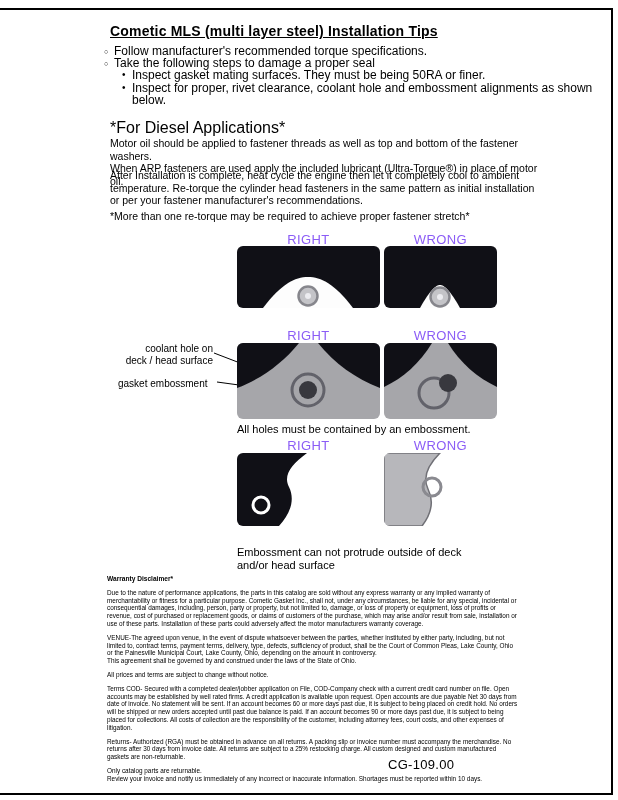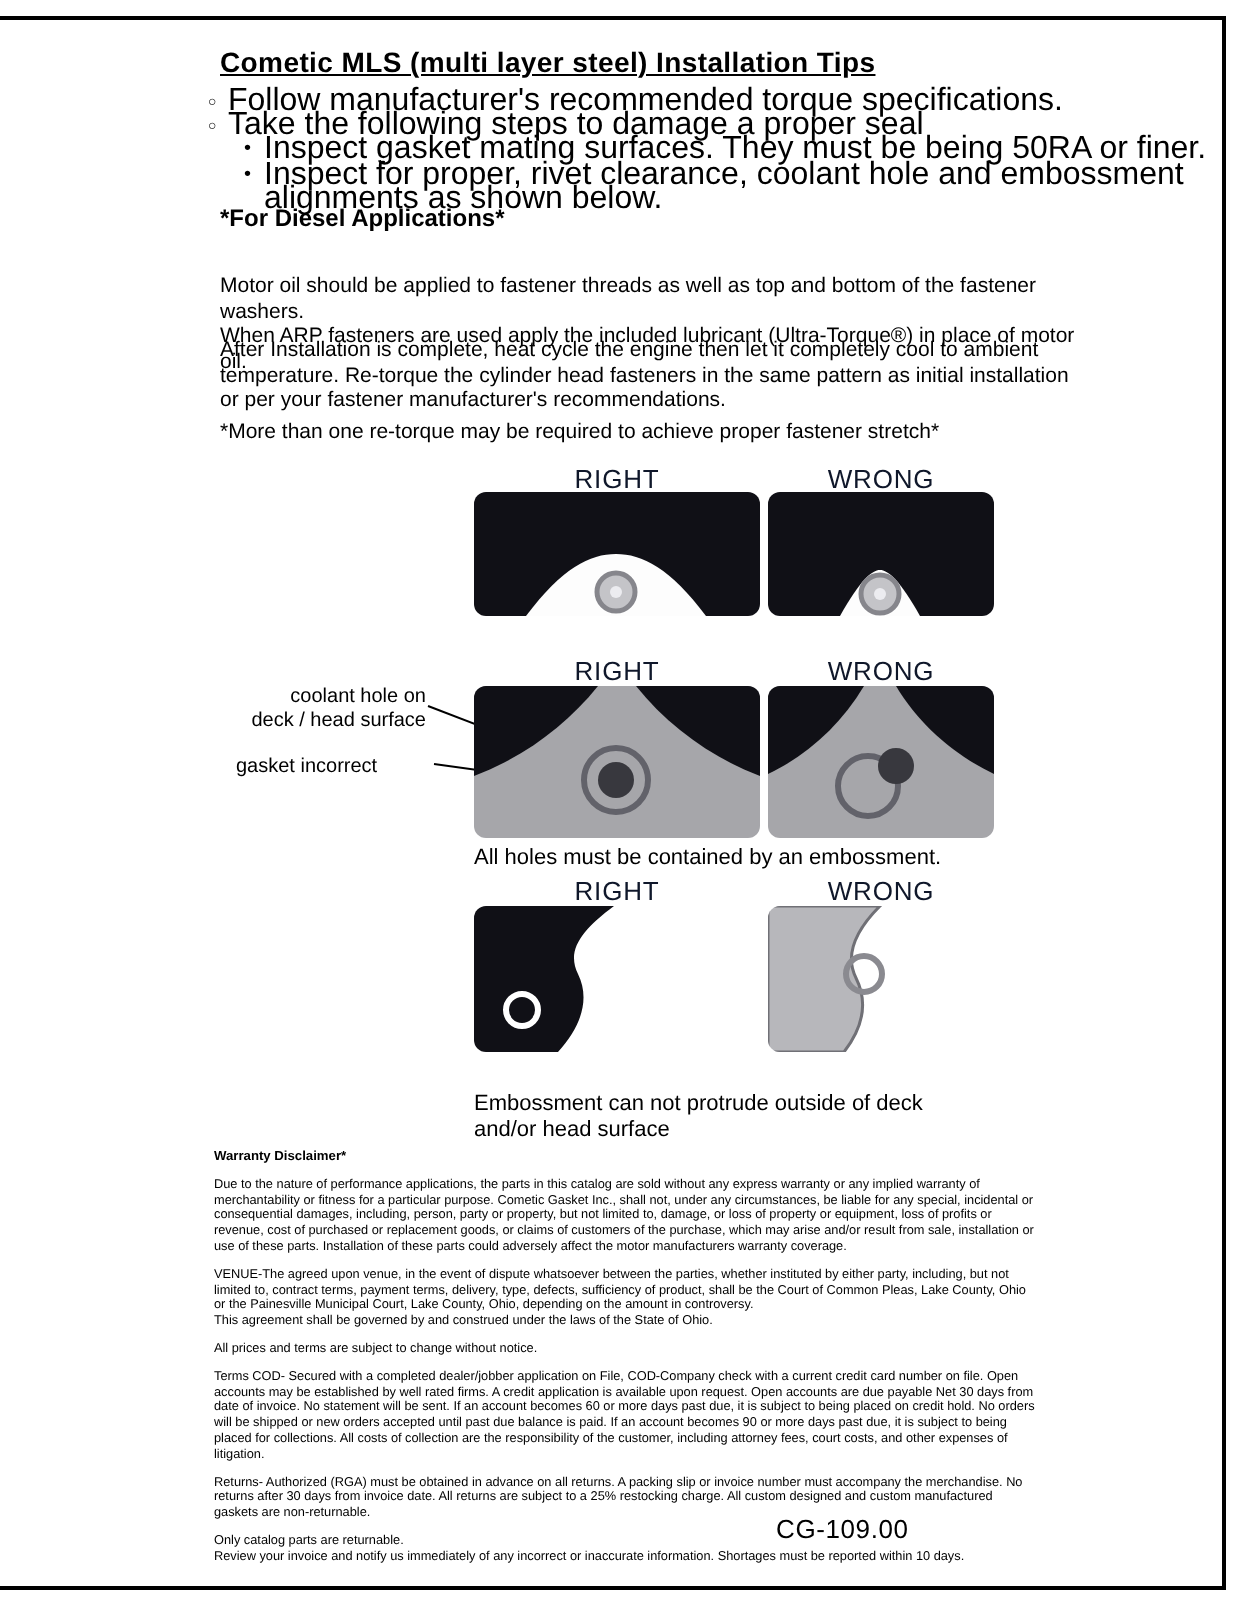--- a/index.html
+++ b/index.html
@@ -10,37 +10,37 @@
   }
   .frame {
     position:absolute; top:8px; left:-2px; right:5px; bottom:5px;
     border:2px solid #000; pointer-events:none;
   }
   .title {
     position:absolute; left:110px; top:23px;
     font-size:14px; font-weight:bold; text-decoration:underline;
     letter-spacing:.2px;
   }
-  .tips { position:absolute; left:104px; top:45px; list-style:none; font-size:16px; }
+  .tips { position:absolute; left:104px; top:45px; list-style:none; font-size:12px; }
   .tips li { line-height:12.2px; position:relative; padding-left:10px; }
   .tips li::before { content:"\25CB"; position:absolute; left:0; top:1px; font-size:7px; }
   .tips li.sub { margin-left:18px; }
   .tips li.sub::before { content:"\2022"; font-size:10px; top:0; }
-  .diesel-heading { position:absolute; left:110px; top:102px; font-size:12px; font-weight:bold; }
+  .diesel-heading { position:absolute; left:110px; top:119px; font-size:16px; font-weight:normal; }
   .body-para {
     position:absolute; left:110px; width:432px;
     font-size:10.5px; line-height:12.6px; white-space:pre-line;
   }
   .para1 { top:137px; }
   .para2 { top:169px; }
   .para3 { top:210px; }
 
   .diagrams { position:absolute; left:0; top:232px; width:618px; height:342px; }
   .dlabel {
-    position:absolute; text-align:center; font-size:13px; color:#0f172a;
+    position:absolute; text-align:center; font-size:13px; color:#8b5cf6;
     letter-spacing:.4px;
   }
   .diag { position:absolute; border-radius:6px; overflow:hidden; }
   .diag svg { display:block; }
   .caption { position:absolute; left:237px; font-size:11px; line-height:13px; white-space:pre-line; }
   .callout { position:absolute; font-size:10px; line-height:11.5px; white-space:pre-line; }
   .callout.c1 { left:112px; top:111px; width:101px; text-align:right; }
   .callout.c2 { left:118px; top:146px; }
   .leader-lines { position:absolute; left:0; top:0; pointer-events:none; }
 
@@ -92,21 +92,21 @@
         <circle cx="56" cy="51" r="9.5" fill="#c4c4c8" stroke="#86868c" stroke-width="2.5"></circle>
         <circle cx="56" cy="51" r="3" fill="#ececf0"></circle>
       </svg>
     </div>
 
     <div class="dlabel" style="left:237px; top:96px; width:143px;">RIGHT</div>
     <div class="dlabel" style="left:384px; top:96px; width:113px;">WRONG</div>
 
     <div class="callout c1">coolant hole on
 deck / head surface</div>
-    <div class="callout c2">gasket incorrect</div>
+    <div class="callout c2">gasket embossment</div>
     <svg class="leader-lines" width="618" height="342">
       <line x1="214" y1="121" x2="300" y2="154" stroke="#000" stroke-width="1"></line>
       <line x1="217" y1="150" x2="290" y2="160" stroke="#000" stroke-width="1"></line>
     </svg>
 
     <div class="diag" style="left:237px; top:111px; width:143px; height:76px;">
       <svg width="143" height="76" viewBox="0 0 143 76">
         <rect width="143" height="76" fill="#a6a6aa"></rect>
         <path d="M0,0 L62,0 C46,20 24,36 0,45 Z" fill="#101016"></path>
         <path d="M81,0 L143,0 L143,45 C119,36 97,20 81,0 Z" fill="#101016"></path>

